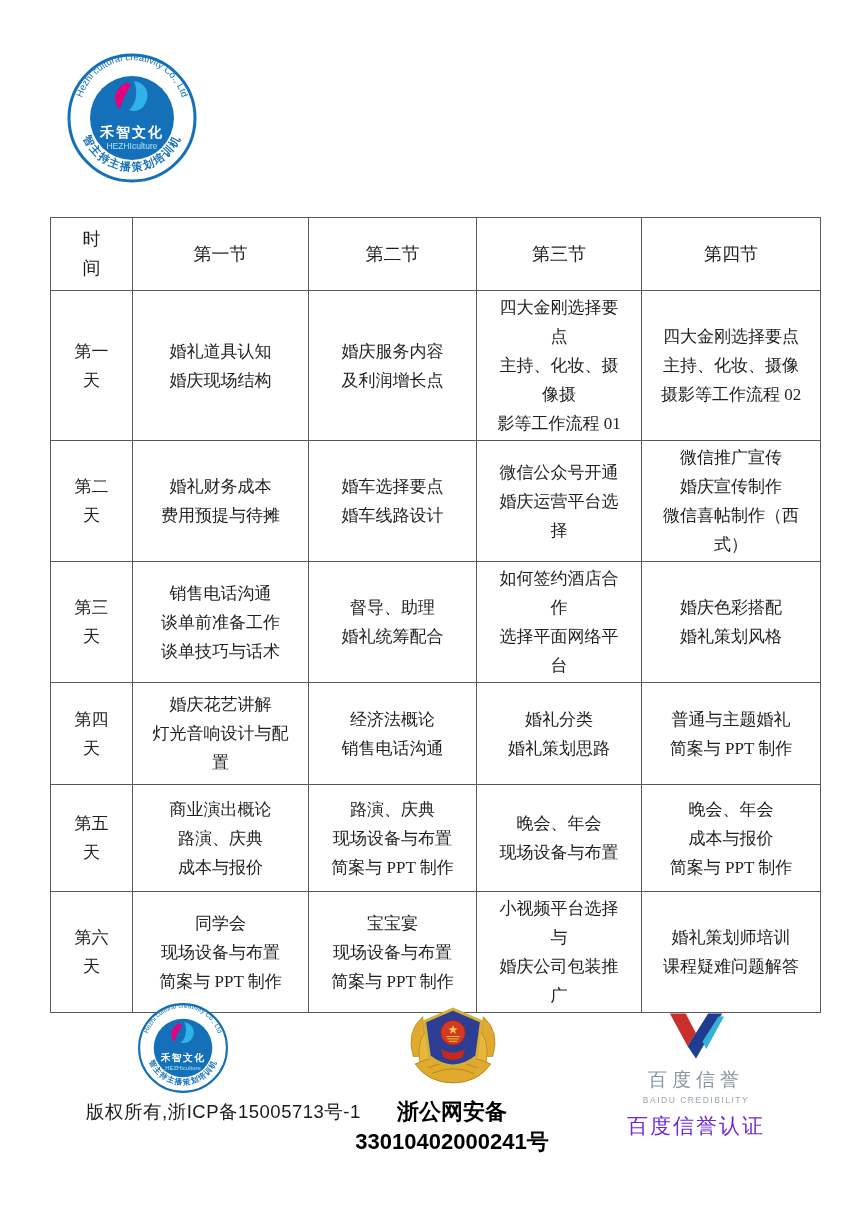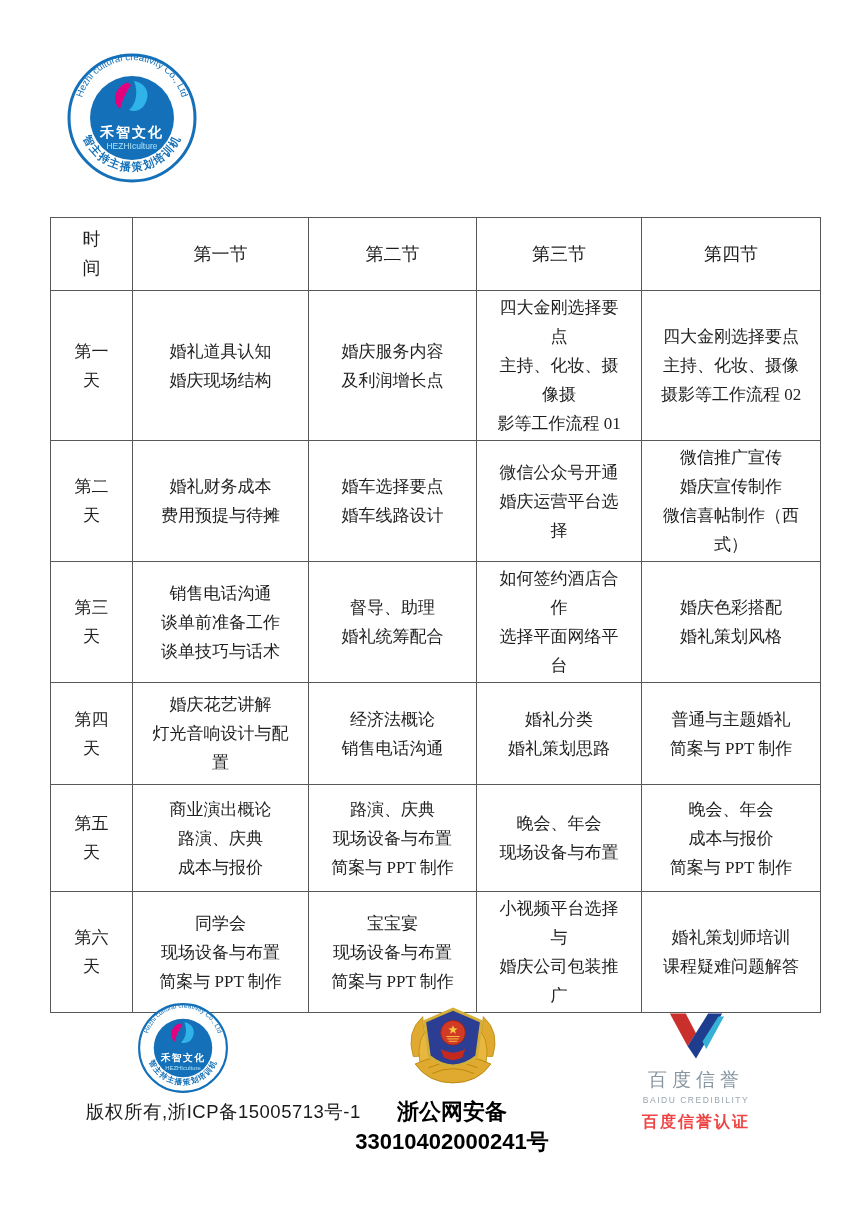--- a/index.html
+++ b/index.html
@@ -53,22 +53,22 @@
     position:absolute; left:322px; top:1097px; width:260px; text-align:center;
     font-size:22px; font-weight:bold; letter-spacing:0px;
     font-family:"Liberation Sans","DejaVu Sans",sans-serif; color:#000;
   }
   .baidu-block { position:absolute; left:610px; top:1008px; width:172px; text-align:center; }
   .baidu-v { width:68px; height:56px; display:block; margin:0 auto; }
   .baidu-cn { font-size:19px; letter-spacing:5px; color:#8796a1;
     font-family:"Liberation Sans","DejaVu Sans",sans-serif; margin-top:3px; }
   .baidu-en { font-size:8.5px; letter-spacing:1.5px; color:#9aa6ae;
     font-family:"Liberation Sans","DejaVu Sans",sans-serif; margin-top:2px; }
-  .baidu-cert { font-size:16px; letter-spacing:2px; color:#ef4444;
-    font-family:"Liberation Sans","DejaVu Sans",sans-serif; margin-top:7px;font-weight:bold; }
+  .baidu-cert { font-size:21px; letter-spacing:2px; color:#6d28d9;
+    font-family:"Liberation Sans","DejaVu Sans",sans-serif; margin-top:7px; }
 </style>
 </head>
 <body>
 
 <div class="page">
 
   <svg class="logo-main logo-svg" viewBox="0 0 132 132">
     <circle cx="66" cy="66" r="63" fill="#ffffff" stroke="#1470b8" stroke-width="3"></circle>
     <circle cx="66" cy="66" r="42" fill="#1470b8"></circle>
     <path id="arcT1" d="M 15,50 A 52,52 0 0 1 117,50" fill="none"></path>

